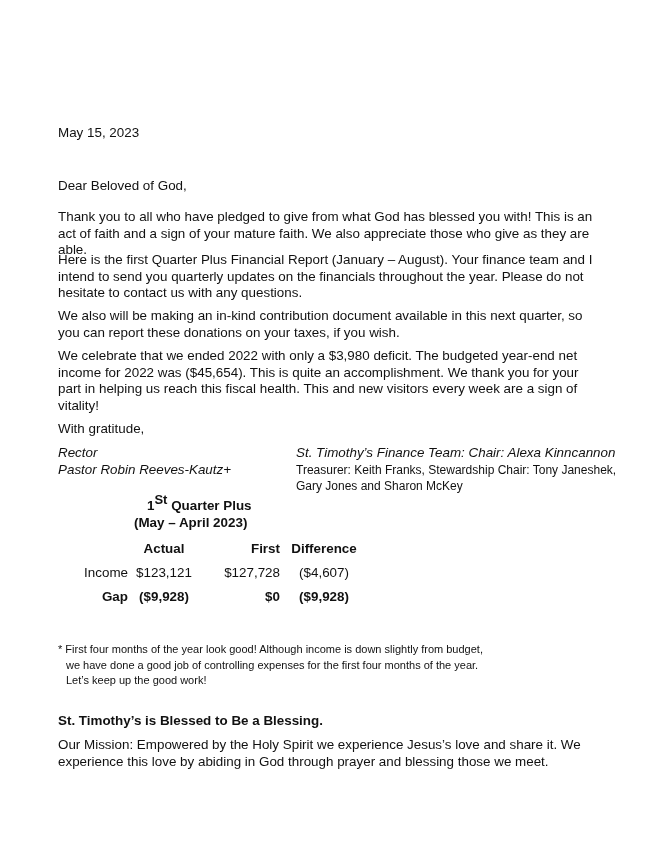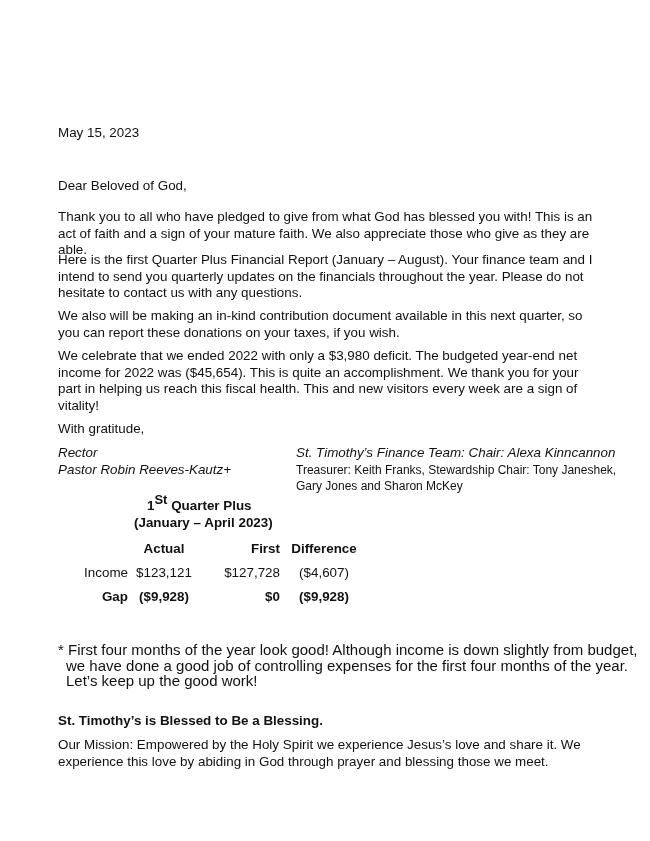--- a/index.html
+++ b/index.html
@@ -26,21 +26,21 @@
     .table-title .t1 { padding-left: 13px; }
     .table-title sup { font-size: 13px; line-height: 0; position: relative; top: -1px; }
     table.fin { position: absolute; left: 0; top: 537px; border-collapse: collapse; }
     table.fin td, table.fin th { padding: 0; height: 24px; white-space: nowrap; font-size: 13.4px; margin-top: 13px; }
     table.fin th { font-weight: bold; text-align: center; }
     table.fin .c0 { width: 70px; text-align: right; }
     table.fin .c1 { width: 72px; text-align: center; }
     table.fin .c2 { width: 80px; text-align: right; }
     table.fin .c3 { width: 88px; text-align: center; }
     table.fin tr.bold td { font-weight: bold; }
-    .note { position: absolute; left: 0; top: 642px; white-space: nowrap; font-size: 15px; line-height: 15.5px; }
+    .note { position: absolute; left: 0; top: 642px; white-space: nowrap; font-size: 11px; line-height: 15.5px; }
     .note .indent { padding-left: 8px; }
     .blessed { top: 713px; font-weight: bold; }
     .mission { top: 737px; }
   </style>
 </head>
 <body>
 
 <div class="page">
   <div class="abs date">May 15, 2023</div>
   <div class="abs salutation">Dear Beloved of God,</div>
@@ -57,21 +57,21 @@
   </div>
 
   <div class="sig-right">
     <div class="chair">St. Timothy’s Finance Team: Chair: Alexa Kinncannon</div>
     <div class="members">Treasurer: Keith Franks, Stewardship Chair: Tony Janeshek,</div>
     <div class="members">Gary Jones and Sharon McKey</div>
   </div>
 
   <div class="table-title">
     <div class="t1"><span>1</span><sup>St</sup><span> Quarter Plus</span></div>
-    <div>(January – April 2023)</div>
+    <div>(May – April 2023)</div>
   </div>
 
   <table class="fin">
     <tbody>
         <tr>
       <th class="c0"></th>
       <th class="c1">Actual</th>
       <th class="c2">First</th>
       <th class="c3">Difference</th>
     </tr>

